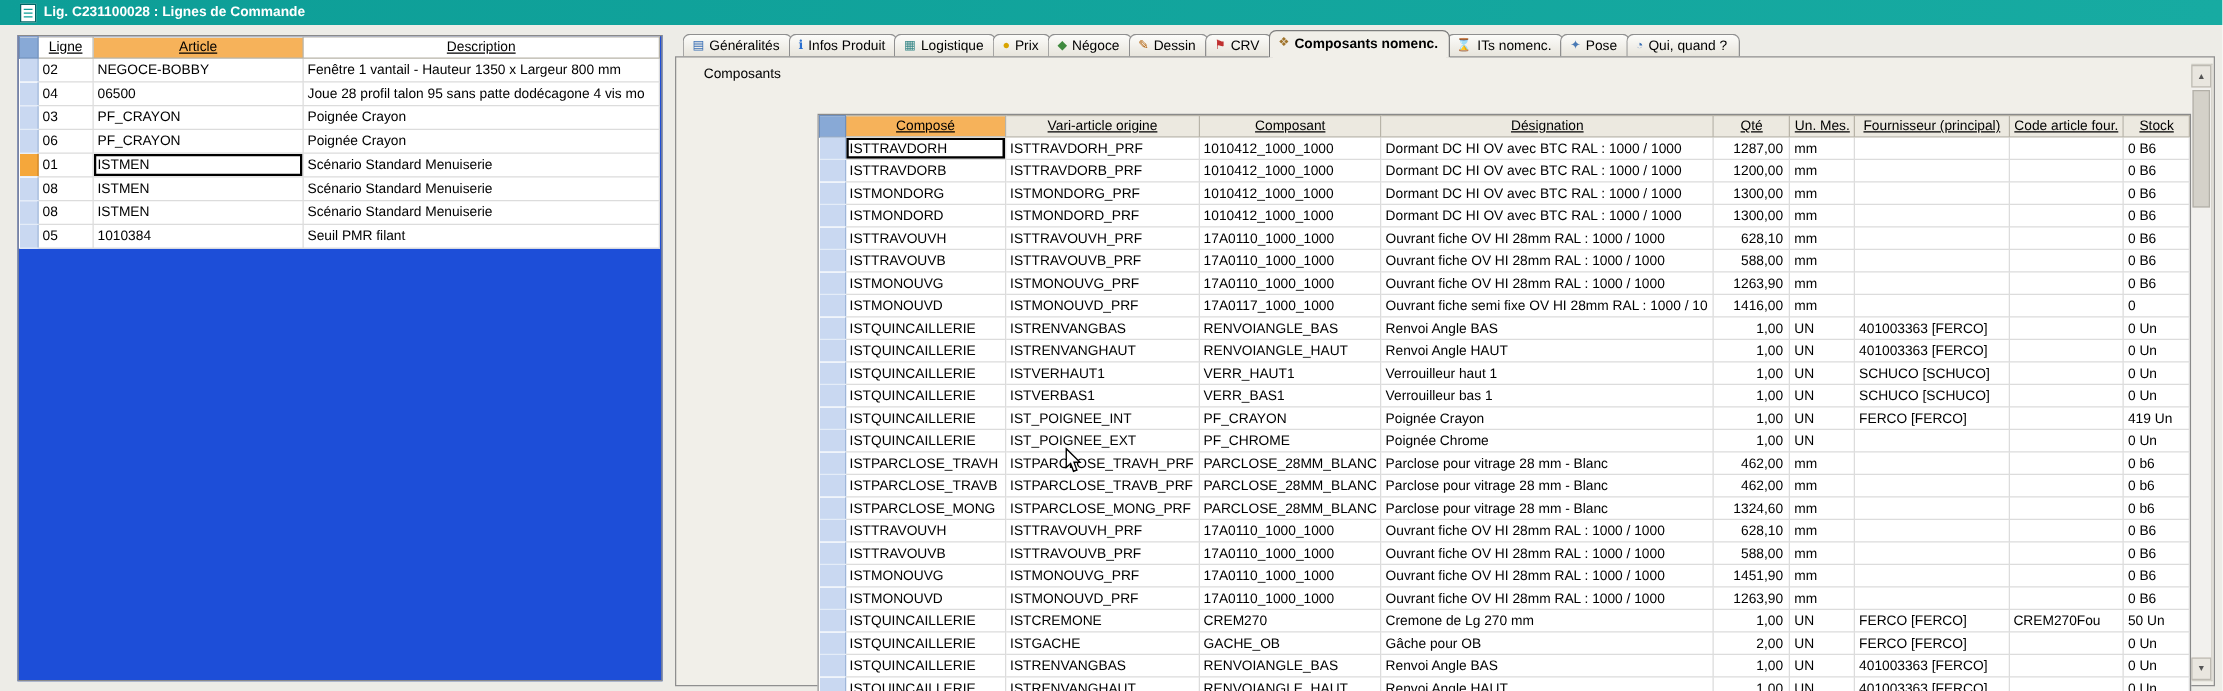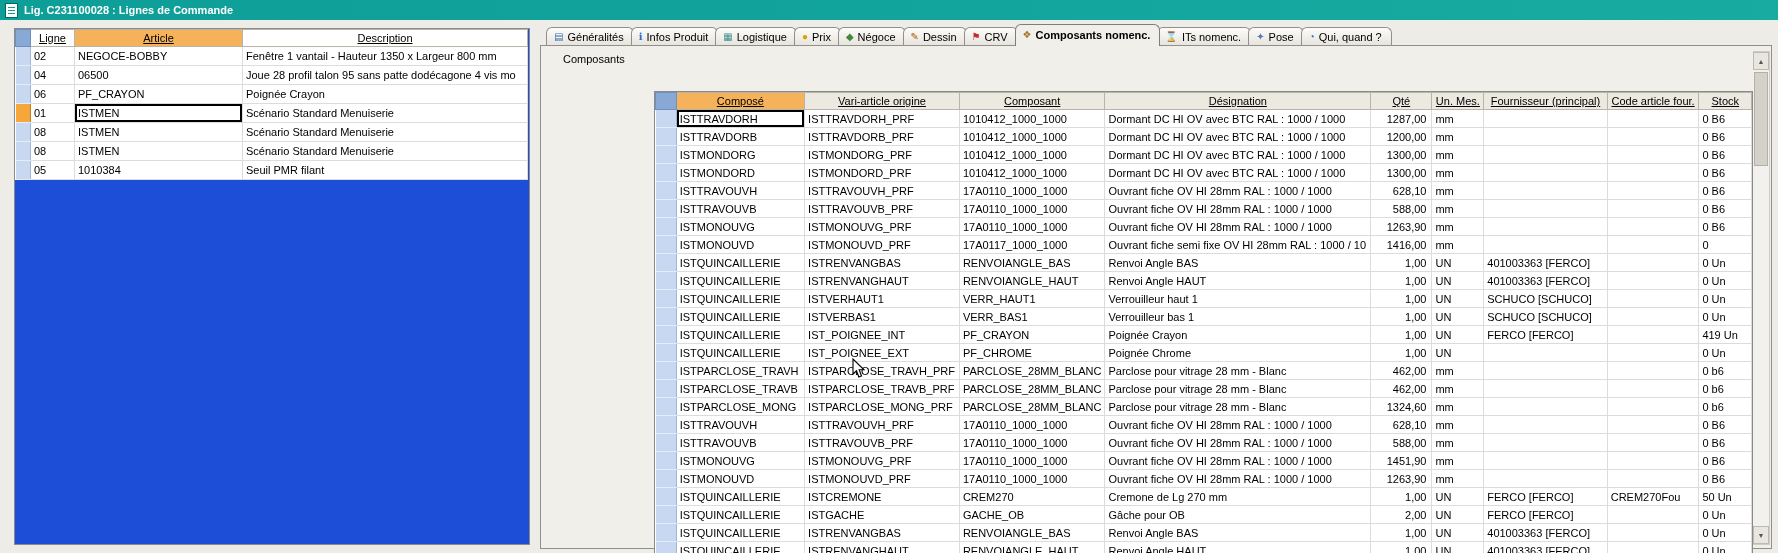--- a/index.html
+++ b/index.html
@@ -7,21 +7,21 @@
     width:1778px;height:553px;position:relative;overflow:hidden;
     background:#edece7;
     font-family:"Liberation Sans","DejaVu Sans",sans-serif;
     font-size:11px;color:#000;
     -webkit-font-smoothing:none;
   }
   
   .titlebar{
     position:absolute;left:0;top:0;right:0;height:20px;
     background:linear-gradient(90deg,var(--titlebar,#0d9e97),#17aba2);
-    color:#fff;display:flex;align-items:center;gap:6px;padding-left:5px;
+    color:#fff;display:flex;align-items:center;gap:6px;padding-left:16px;
     font-weight:bold;font-size:11px;
   }
   .title-icon{width:11px;height:13px;background:#fff;border:1px solid #066;
     position:relative;flex:0 0 auto;}
   .title-icon:before{content:"";position:absolute;left:2px;top:3px;right:2px;height:1px;background:#0d9e97;box-shadow:0 3px 0 #0d9e97,0 6px 0 #0d9e97;}
   
   .left-panel{
     position:absolute;left:14px;top:28px;width:514px;bottom:8px;
     background:#1d4ed8;border:1px solid #8a8a8a;overflow:hidden;
   }
@@ -113,20 +113,26 @@
           <td>Fenêtre 1 vantail - Hauteur 1350 x Largeur 800 mm</td>
         </tr>
         <tr>
           <td class="sel"></td>
           <td>04</td>
           <td>06500</td>
           <td>Joue 28 profil talon 95 sans patte dodécagone 4 vis mo</td>
         </tr>
         <tr>
           <td class="sel"></td>
+          <td>03</td>
+          <td>PF_CRAYON</td>
+          <td>Poignée Crayon</td>
+        </tr>
+        <tr>
+          <td class="sel"></td>
           <td>06</td>
           <td>PF_CRAYON</td>
           <td>Poignée Crayon</td>
         </tr>
         <tr>
           <td class="sel selected"></td>
           <td>01</td>
           <td class="focused">ISTMEN</td>
           <td>Scénario Standard Menuiserie</td>
         </tr>

